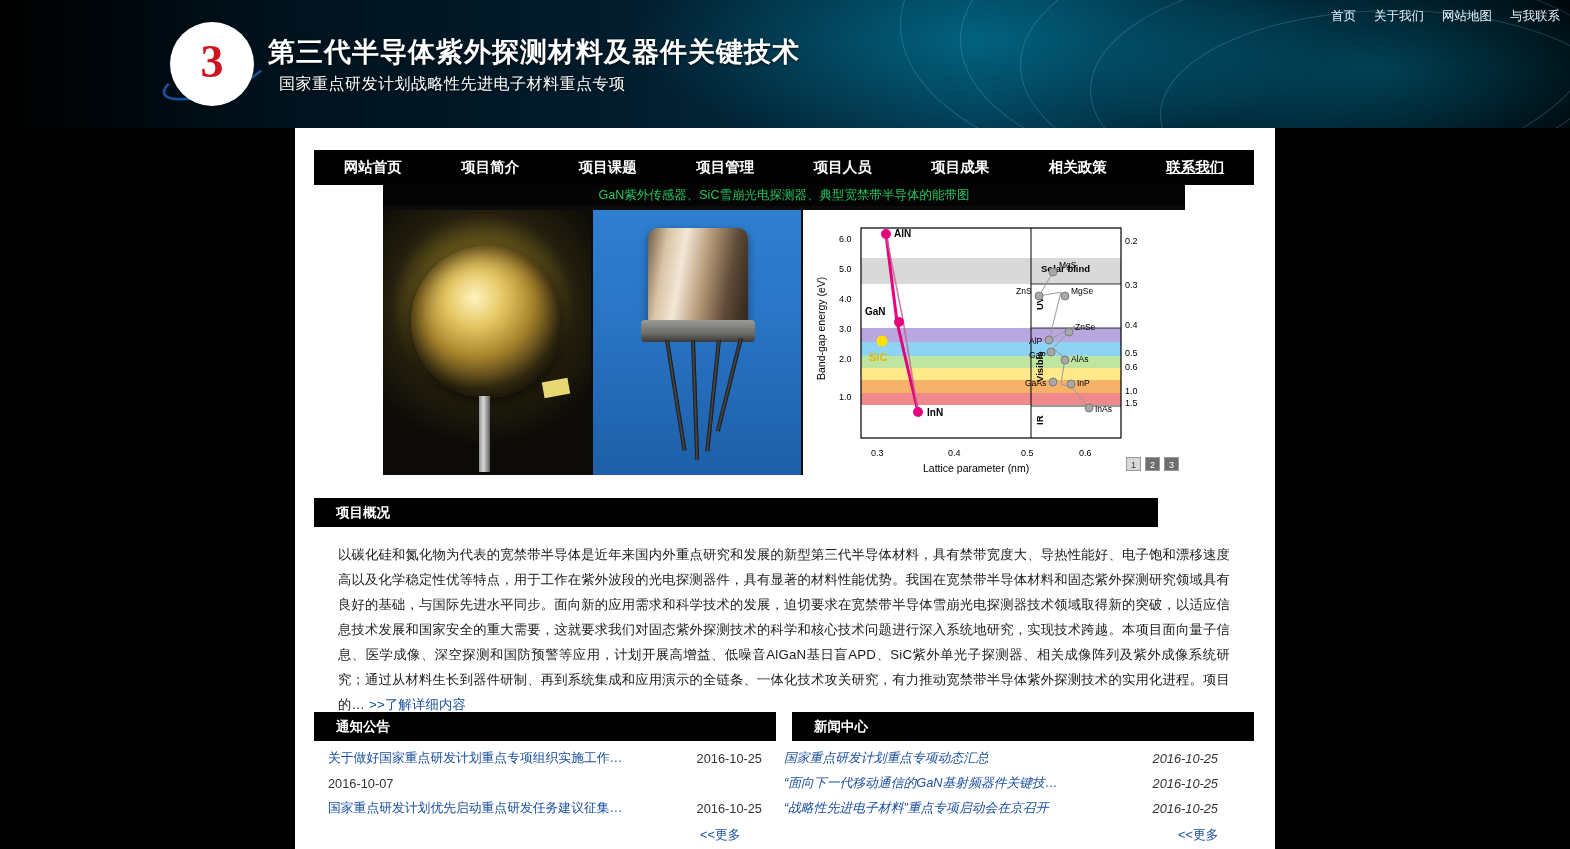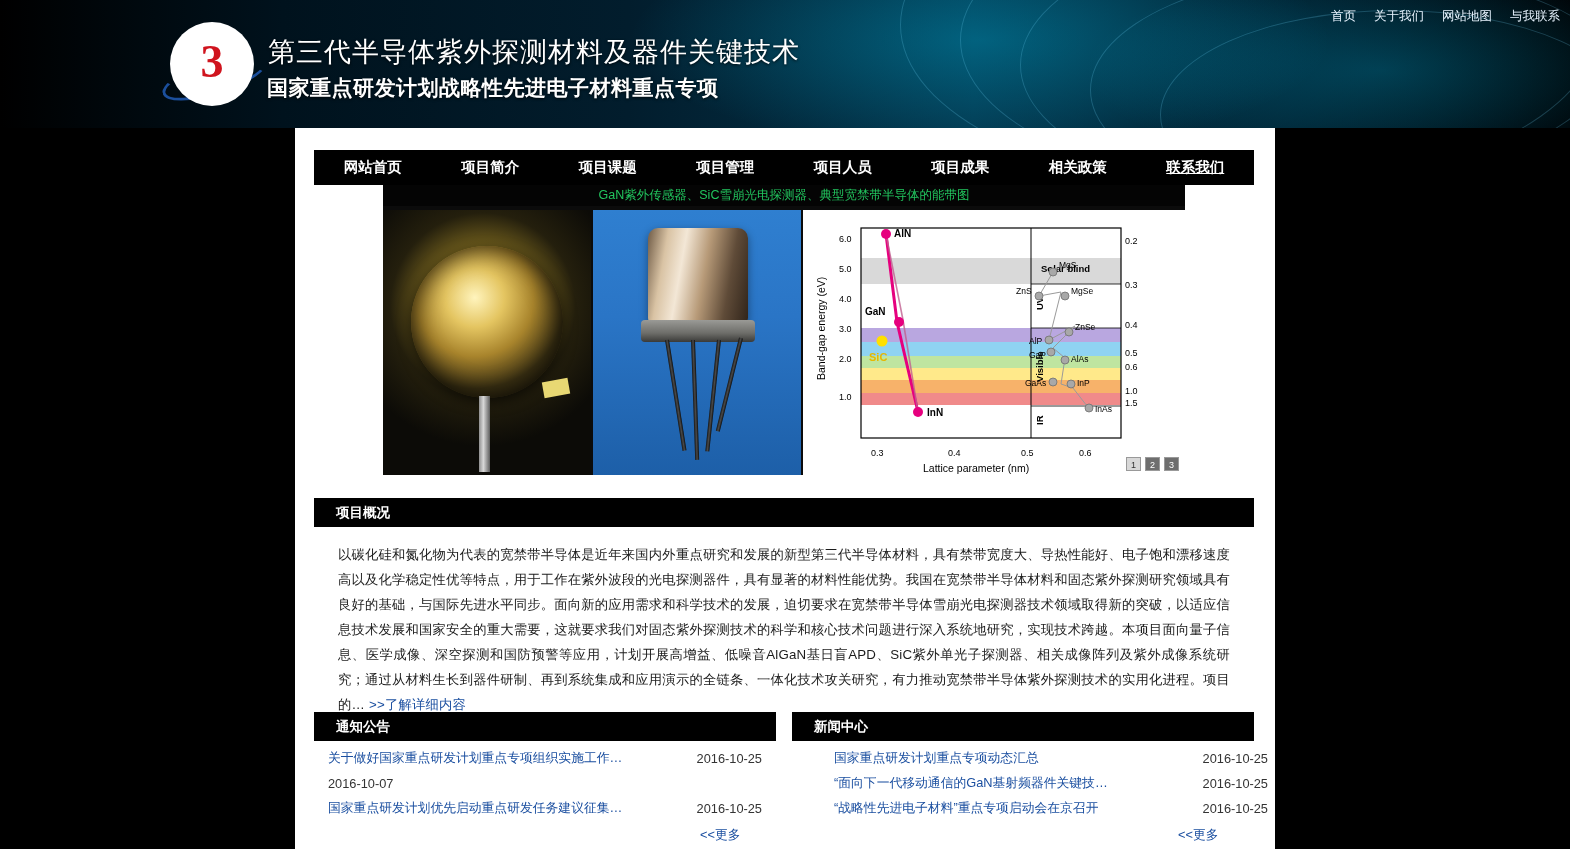--- a/index.html
+++ b/index.html
@@ -60,30 +60,30 @@
     border-radius: 50%;
     border-top-color: transparent;
     border-right-color: transparent;
     transform: rotate(-18deg);
   }
   #title-main {
     position: absolute;
     left: 268px; top: 34px;
     color: #ffffff;
     font-size: 27px;
-    font-weight: normal;
+    font-weight: bold;
     letter-spacing: 1px;
     text-shadow: 0 1px 3px rgba(0,0,0,0.8);
   }
   #title-sub {
     position: absolute;
-    left: 267px; top: 74px;
+    left: 279px; top: 74px;
     color: #ffffff;
-    font-size: 21px;
-    font-weight: bold;
+    font-size: 16px;
+    font-weight: normal;
     letter-spacing: 0.5px;
     text-shadow: 0 1px 3px rgba(0,0,0,0.8);
   }
   #toplinks {
     position: absolute;
     right: 10px; top: 8px;
     display: flex;
     gap: 18px;
   }
   #toplinks a {
@@ -243,21 +243,21 @@
     height: 29px;
     display: flex;
     align-items: center;
   }
   .bar-title {
     color: #ffffff;
     font-size: 13.5px;
     font-weight: bold;
     margin-left: 22px;
   }
-  #bar-overview { left: 19px; top: 370px; width: 940px; font-family: Liberation Mono, monospace; }
+  #bar-overview { left: 19px; top: 370px; width: 844px; font-family: Liberation Mono, monospace; }
   #bar-notice   { left: 19px; top: 584px; width: 462px; }
   #bar-news     { left: 497px; top: 584px; width: 462px; }
 
   
   #overview-box {
     position: absolute;
     left: 19px; top: 400px;
     width: 940px;
     height: 170px;
     padding: 14px 24px 0 24px;
@@ -277,21 +277,21 @@
   }
 
   
   .list {
     position: absolute;
     top: 618px;
     width: 462px;
     padding: 0 14px;
   }
   #list-notice { left: 19px; }
-  #list-news   { left: 525px; }
+  #list-news   { left: 475px; font-style: italic; }
   .list-item {
     display: flex;
     align-items: center;
     height: 25px;
     font-size: 12.8px;
   }
   .li-title {
     color: #1b4fa0;
     text-decoration: none;
     white-space: nowrap;

